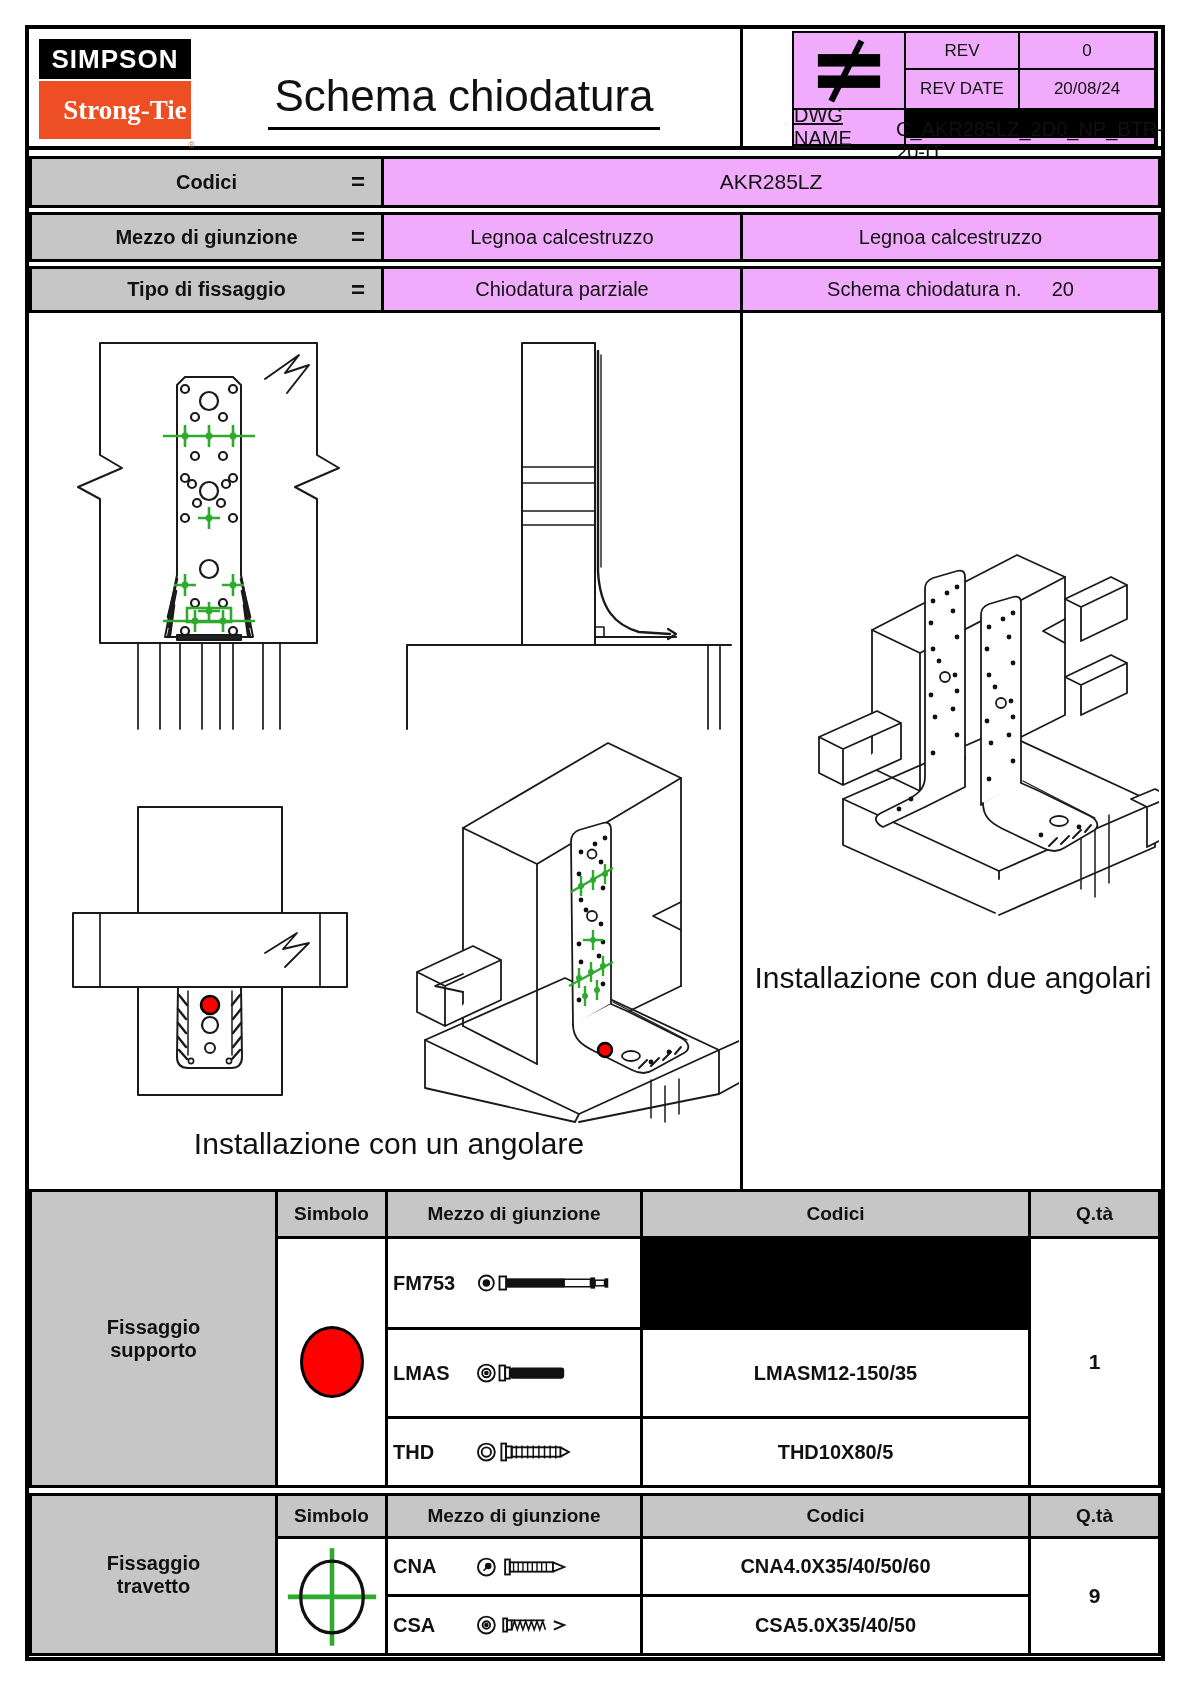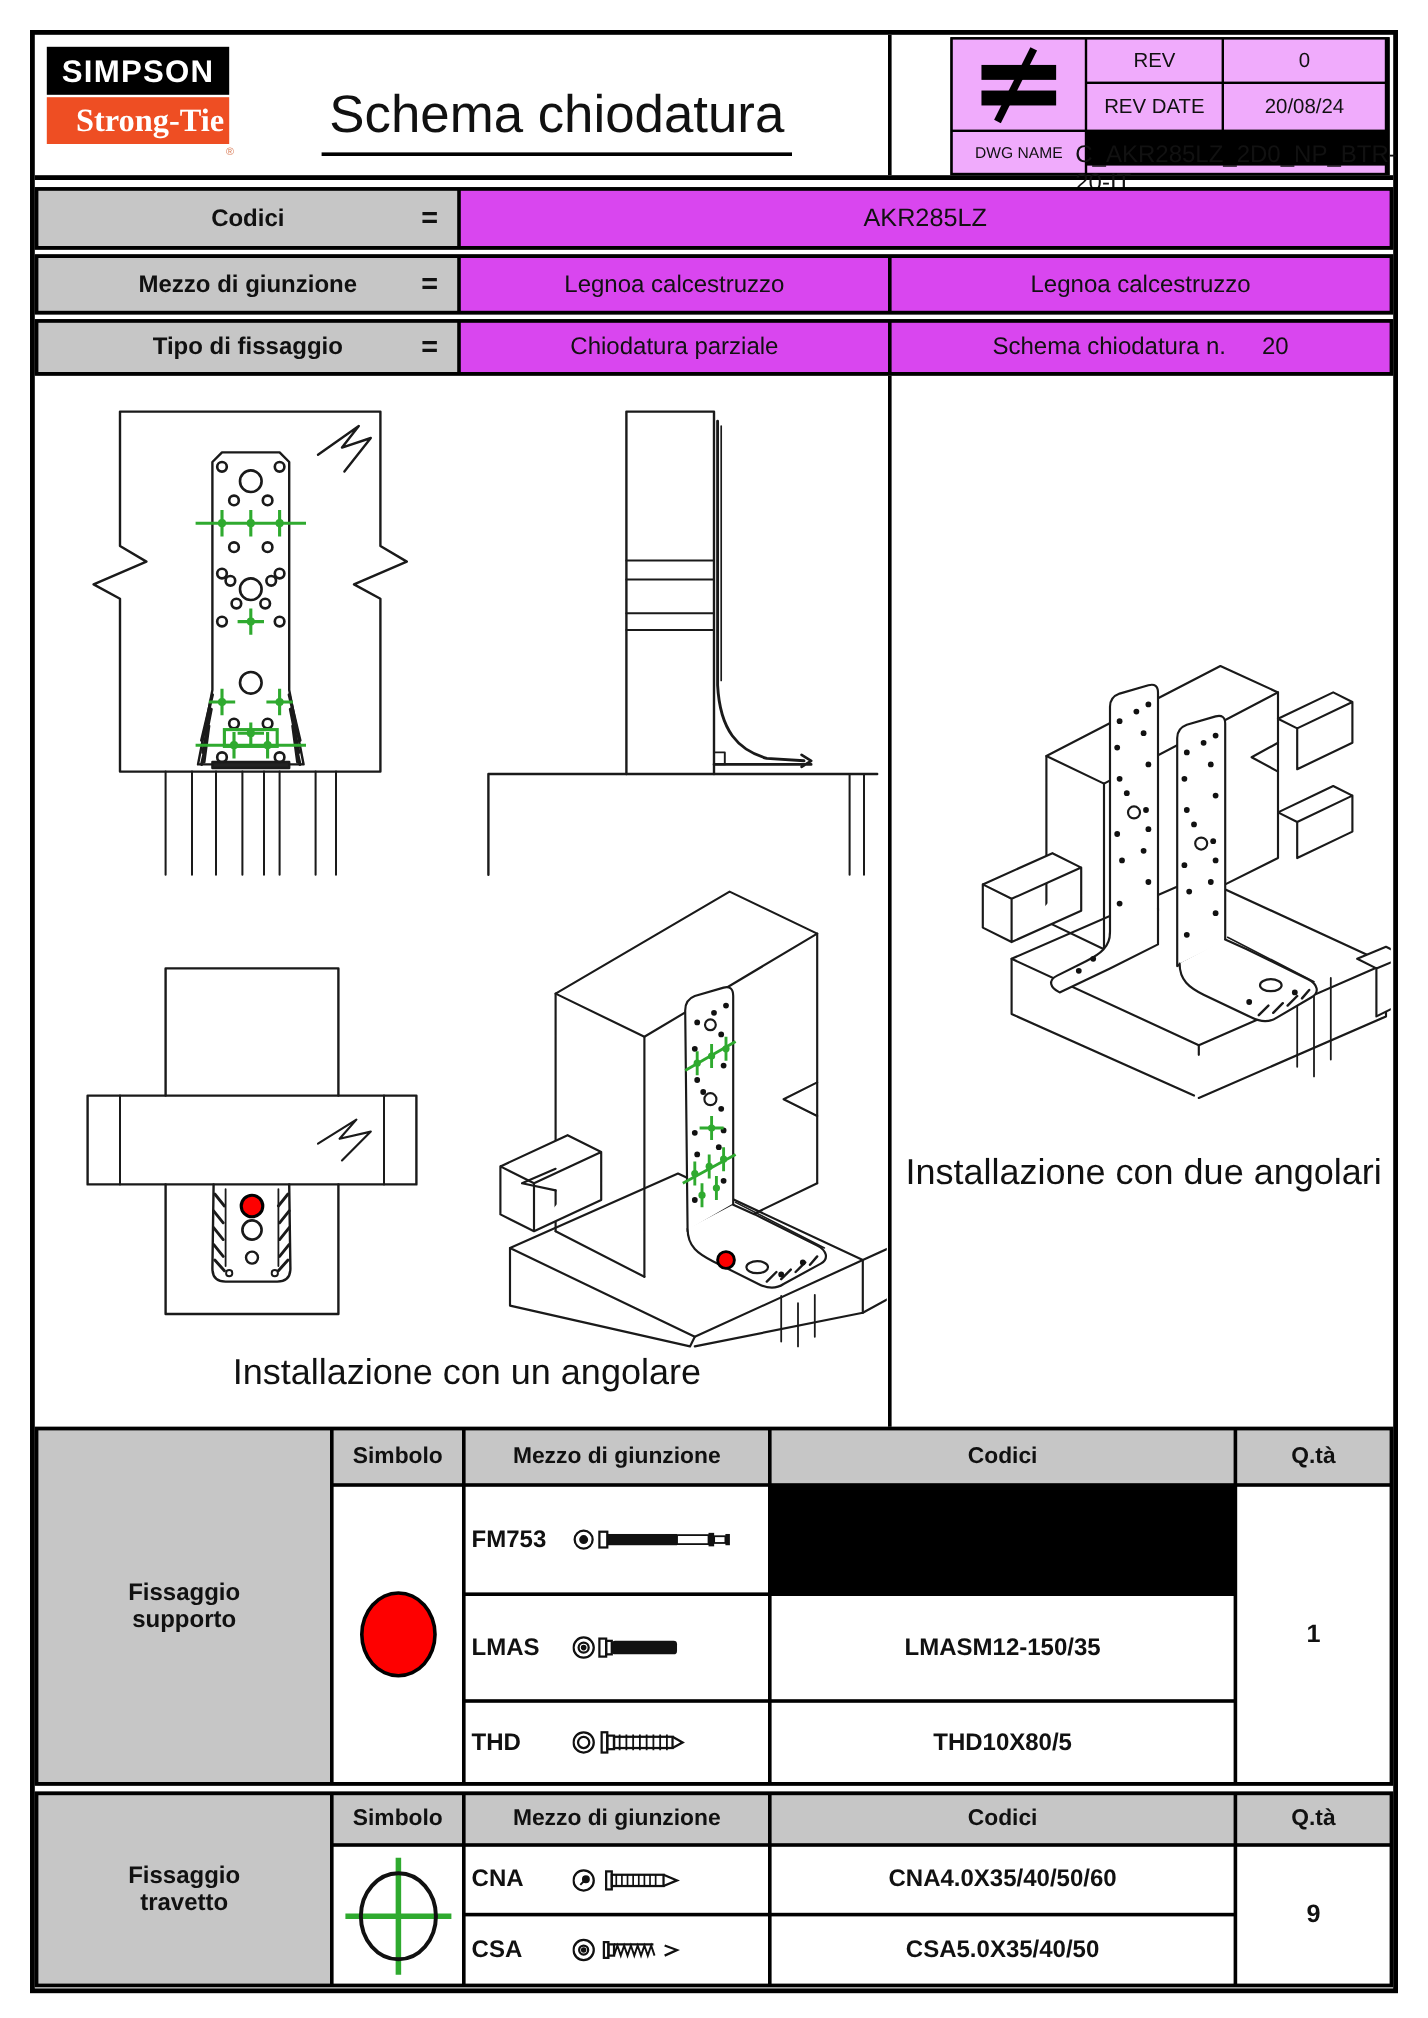--- a/index.html
+++ b/index.html
@@ -4,34 +4,34 @@
 <style>
   html,body{margin:0;padding:0;background:#fff;}
   body{width:1190px;height:1682px;position:relative;font-family:"Liberation Sans",sans-serif;color:#111;}
   .frame{position:absolute;left:25px;top:25px;width:1140px;height:1636px;border:4px solid #000;box-sizing:border-box;background:#fff;}
   .abs{position:absolute;box-sizing:border-box;}
   
   .hdr{left:0;top:0;width:1132px;height:121px;border-bottom:4px solid #000;}
   .logo{left:10px;top:10px;width:152px;}
   .logo .blk{background:#000;color:#fff;height:40px;display:flex;align-items:center;justify-content:center;
     font-weight:bold;font-size:26px;letter-spacing:1px;}
-  .logo .org{background:#ee4e23;color:#fff;height:39px;display:flex;align-items:center;justify-content:center;
+  .logo .org{background:#ee4e23;color:#fff;height:58px;display:flex;align-items:center;justify-content:center;
     font-weight:bold;font-size:27px;font-family:"Liberation Serif",serif;margin-top:2px;padding-left:20px;}
   .regmark{position:absolute;right:-4px;bottom:-11px;font-size:9px;color:#d87a55;}
   .title{left:170px;top:42px;width:530px;text-align:center;}
   .title span{display:inline-block;font-size:44px;border-bottom:3px solid #000;padding:0 6px 6px 6px;}
   .hdr-div{left:711px;top:0;width:3px;height:117px;background:#000;}
   .rev{left:763px;top:2px;width:366px;height:115px;display:grid;grid-template-columns:110px 112px 134px;
     grid-template-rows:35px 38px 34px;gap:2px;background:#000;border:2px solid #000;}
   .rev>div{background:#f0abfc;display:flex;align-items:center;justify-content:center;font-size:17px;}
   .rev .sym{grid-row:1/3;grid-column:1;}
   .rev .dwgv{grid-column:2/4;font-size:20px;margin-top:28px;}
   
   .irow{left:0;width:1132px;display:grid;gap:3px;background:#000;border:3px solid #000;}
-  .irow>div{background:#d946ef;display:flex;align-items:center;justify-content:center;font-size:20px;}
+  .irow>div{background:#f0abfc;display:flex;align-items:center;justify-content:center;font-size:20px;}
   .irow .lab{background:#c6c6c6;font-weight:bold;position:relative;}
   .irow .lab .eq{position:absolute;right:16px;font-size:24px;font-weight:bold;}
   .r1{top:127px;height:52px;grid-template-columns:349px 774px;}
   .r2{top:183px;height:50px;grid-template-columns:349px 356px 415px;}
   .r3{top:237px;height:47px;grid-template-columns:349px 356px 415px;}
   .numgap{display:inline-block;width:30px;}
   
   .vdiv{left:711px;top:284px;width:3px;height:876px;background:#000;}
   .cap{font-size:30px;text-align:center;line-height:1.25;}
   .cap1{left:60px;top:1096px;width:600px;}
@@ -70,21 +70,21 @@
         <svg viewBox="0 0 96 72" width="86" height="64">
           <rect x="13" y="17" width="70" height="14" fill="#000"></rect>
           <rect x="13" y="41" width="70" height="14" fill="#000"></rect>
           <line x1="62" y1="2" x2="28" y2="70" stroke="#000" stroke-width="7"></line>
         </svg>
       </div>
       <div>REV</div>
       <div>0</div>
       <div>REV DATE</div>
       <div>20/08/24</div>
-      <div style="font-size:13px;">DWG NAME</div>
+      <div style="font-size:20px;text-decoration:underline;">DWG NAME</div>
       <div class="dwgv">C_AKR285LZ_2D0_NP_BTR-20-IT</div>
     </div>
   </div>
 
   <div class="abs irow r1">
     <div class="lab">
         <span>Codici</span>
       <span class="eq">=</span>
       </div>
     <div style="font-size:21px;">AKR285LZ</div>

